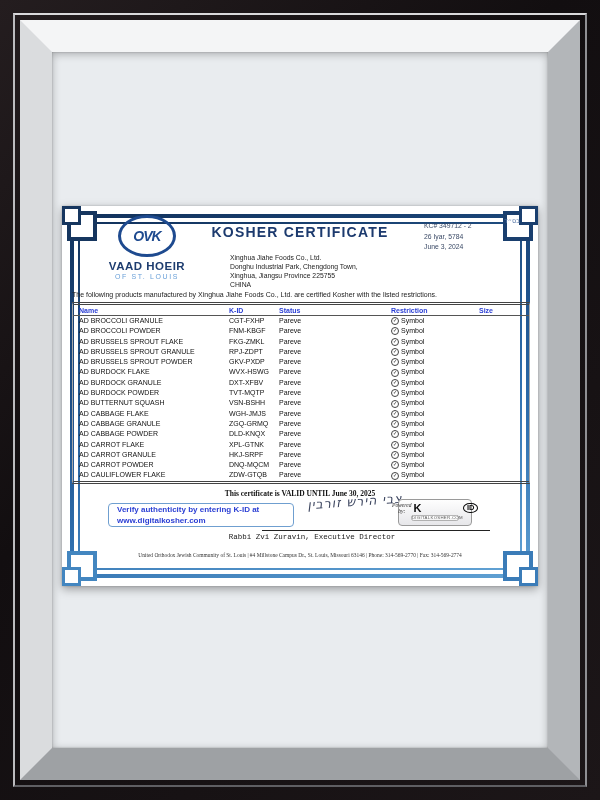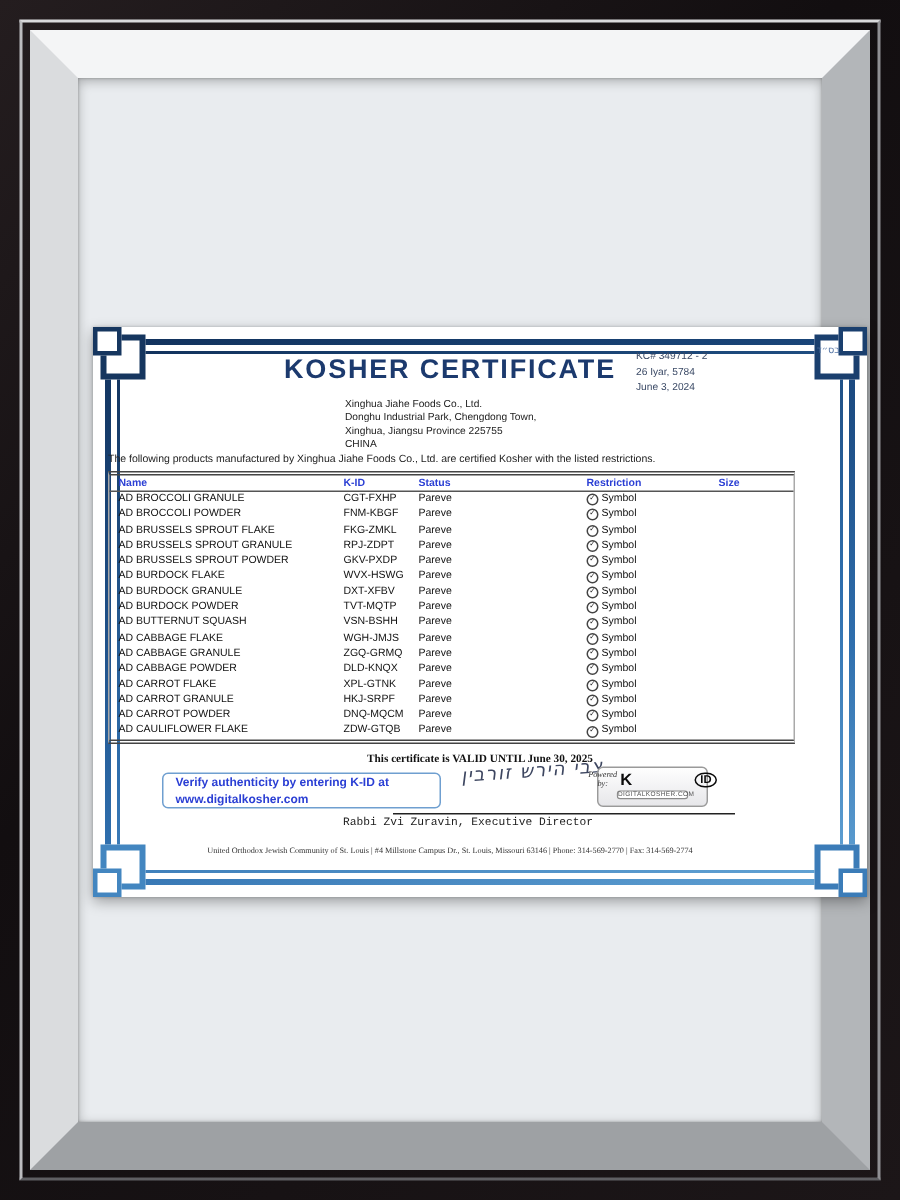--- a/index.html
+++ b/index.html
@@ -3,42 +3,42 @@
 <meta charset="utf-8">
 <style>
   html,body{margin:0;padding:0;width:600px;height:800px;overflow:hidden;background:#0d0a0b;
     font-family:"Liberation Sans",sans-serif;}
   .frame{position:absolute;inset:0;background:linear-gradient(135deg,#241d1f,#120e10 40%,#1c1618);}
   .frame-edge{position:absolute;inset:13px;border:2px solid;
     border-color:#d9d9db #8f8f93 #5f5f63 #bcbcbf;}
   .bevel{position:absolute;inset:20px;border:32px solid;
     border-color:#f4f5f6 #b3b6b9 #9ea1a4 #dadcde;background:#e9ecef;
     box-shadow:inset 0 2px 8px rgba(0,0,0,.28), inset 0 0 2px rgba(0,0,0,.3);}
-  .paper{position:absolute;left:62px;top:218px;width:516px;height:380px;background:#ffffff;
+  .paper{position:absolute;left:62px;top:206px;width:476px;height:380px;background:#ffffff;
     box-shadow:0 3px 9px rgba(0,0,0,.35),0 0 2px rgba(0,0,0,.2);}
   
   .deco-band{position:absolute;inset:8px;background:linear-gradient(165deg,#12325c 0%,#1d4e86 38%,#2f6fae 68%,#61a2d4 100%);}
   .deco-band-hole{position:absolute;inset:4px;background:#fff;}
   .deco-inner{position:absolute;inset:16px;border:2px solid;border-image:linear-gradient(165deg,#12325c,#2f6fae 60%,#61a2d4) 1;}
   .sq{position:absolute;background:#fff;}
   .sq.big{width:22px;height:22px;border:4px solid;}
   .sq.small{width:13px;height:13px;border:3px solid;}
   .sq.tl{border-color:#16365f;} .sq.tr{border-color:#1a3f6e;}
   .sq.bl{border-color:#4386c0;} .sq.br{border-color:#3b7cb8;}
   .content{position:absolute;inset:0;}
   .hebrew-corner{position:absolute;top:11px;right:18px;font-size:6.5px;color:#5a79a8;
     font-family:"DejaVu Sans",sans-serif;}
   .logo{position:absolute;left:20px;top:9px;width:130px;text-align:center;}
   .logo-ellipse{width:52px;height:36px;border:3px solid #1e4a8f;border-radius:50%;
     margin:0 auto;display:flex;align-items:center;justify-content:center;}
   .logo-monogram{font-size:14px;font-weight:bold;font-style:italic;color:#1e4a8f;letter-spacing:-1px;}
   .logo-org{margin-top:3px;font-size:11.5px;font-weight:bold;color:#1d3c6f;letter-spacing:.5px;}
   .logo-sub{margin-top:1px;font-size:7px;color:#6aa0d8;letter-spacing:1.6px;}
   .title{position:absolute;left:110px;top:18px;width:256px;text-align:center;
-    font-size:18px;font-weight:bold;letter-spacing:1.2px;color:#1c3a6e;}
+    font-size:14px;font-weight:bold;letter-spacing:1.2px;color:#1c3a6e;}
   .meta{position:absolute;left:362px;top:15px;width:105px;font-size:6.8px;line-height:10.5px;color:#3b4a66;}
   .company{position:absolute;left:168px;top:47px;font-size:6.8px;line-height:9px;color:#222;}
   .intro{position:absolute;left:10px;top:85px;width:456px;font-size:7px;color:#222;}
   .table{position:absolute;left:10px;top:96px;width:456px;
     border-top:3px double #444;border-bottom:3px double #444;
     border-left:.5px solid #a9a9a9;border-right:.5px solid #a9a9a9;}
   .thead{display:flex;padding:2px 0 1px 6px;border-bottom:1px solid #555;
     font-size:7px;font-weight:bold;color:#2b3fd4;}
   .trow{display:flex;padding-left:6px;height:10.3px;line-height:10.3px;font-size:7px;color:#111;}
   .c-name{width:150px;} .c-kid{width:50px;} .c-status{width:112px;}
@@ -88,20 +88,27 @@
     <div class="sq big tr" style="top:5px;right:5px;"></div>
     <div class="sq small tr" style="top:0;right:0;"></div>
     <div class="sq big bl" style="bottom:5px;left:5px;"></div>
     <div class="sq small bl" style="bottom:0;left:0;"></div>
     <div class="sq big br" style="bottom:5px;right:5px;"></div>
     <div class="sq small br" style="bottom:0;right:0;"></div>
 
     <div class="content">
       <div class="hebrew-corner">בס״ד</div>
 
+      <div class="logo">
+        <div class="logo-ellipse">
+          <span class="logo-monogram">OVK</span>
+        </div>
+        <div class="logo-org">VAAD HOEIR</div>
+        <div class="logo-sub">OF ST. LOUIS</div>
+      </div>
 
       <div class="title">KOSHER CERTIFICATE</div>
 
       <div class="meta">
         <div>KC# 349712 - 2</div>
         <div>26 Iyar, 5784</div>
         <div>June 3, 2024</div>
       </div>
 
       <div class="company">

